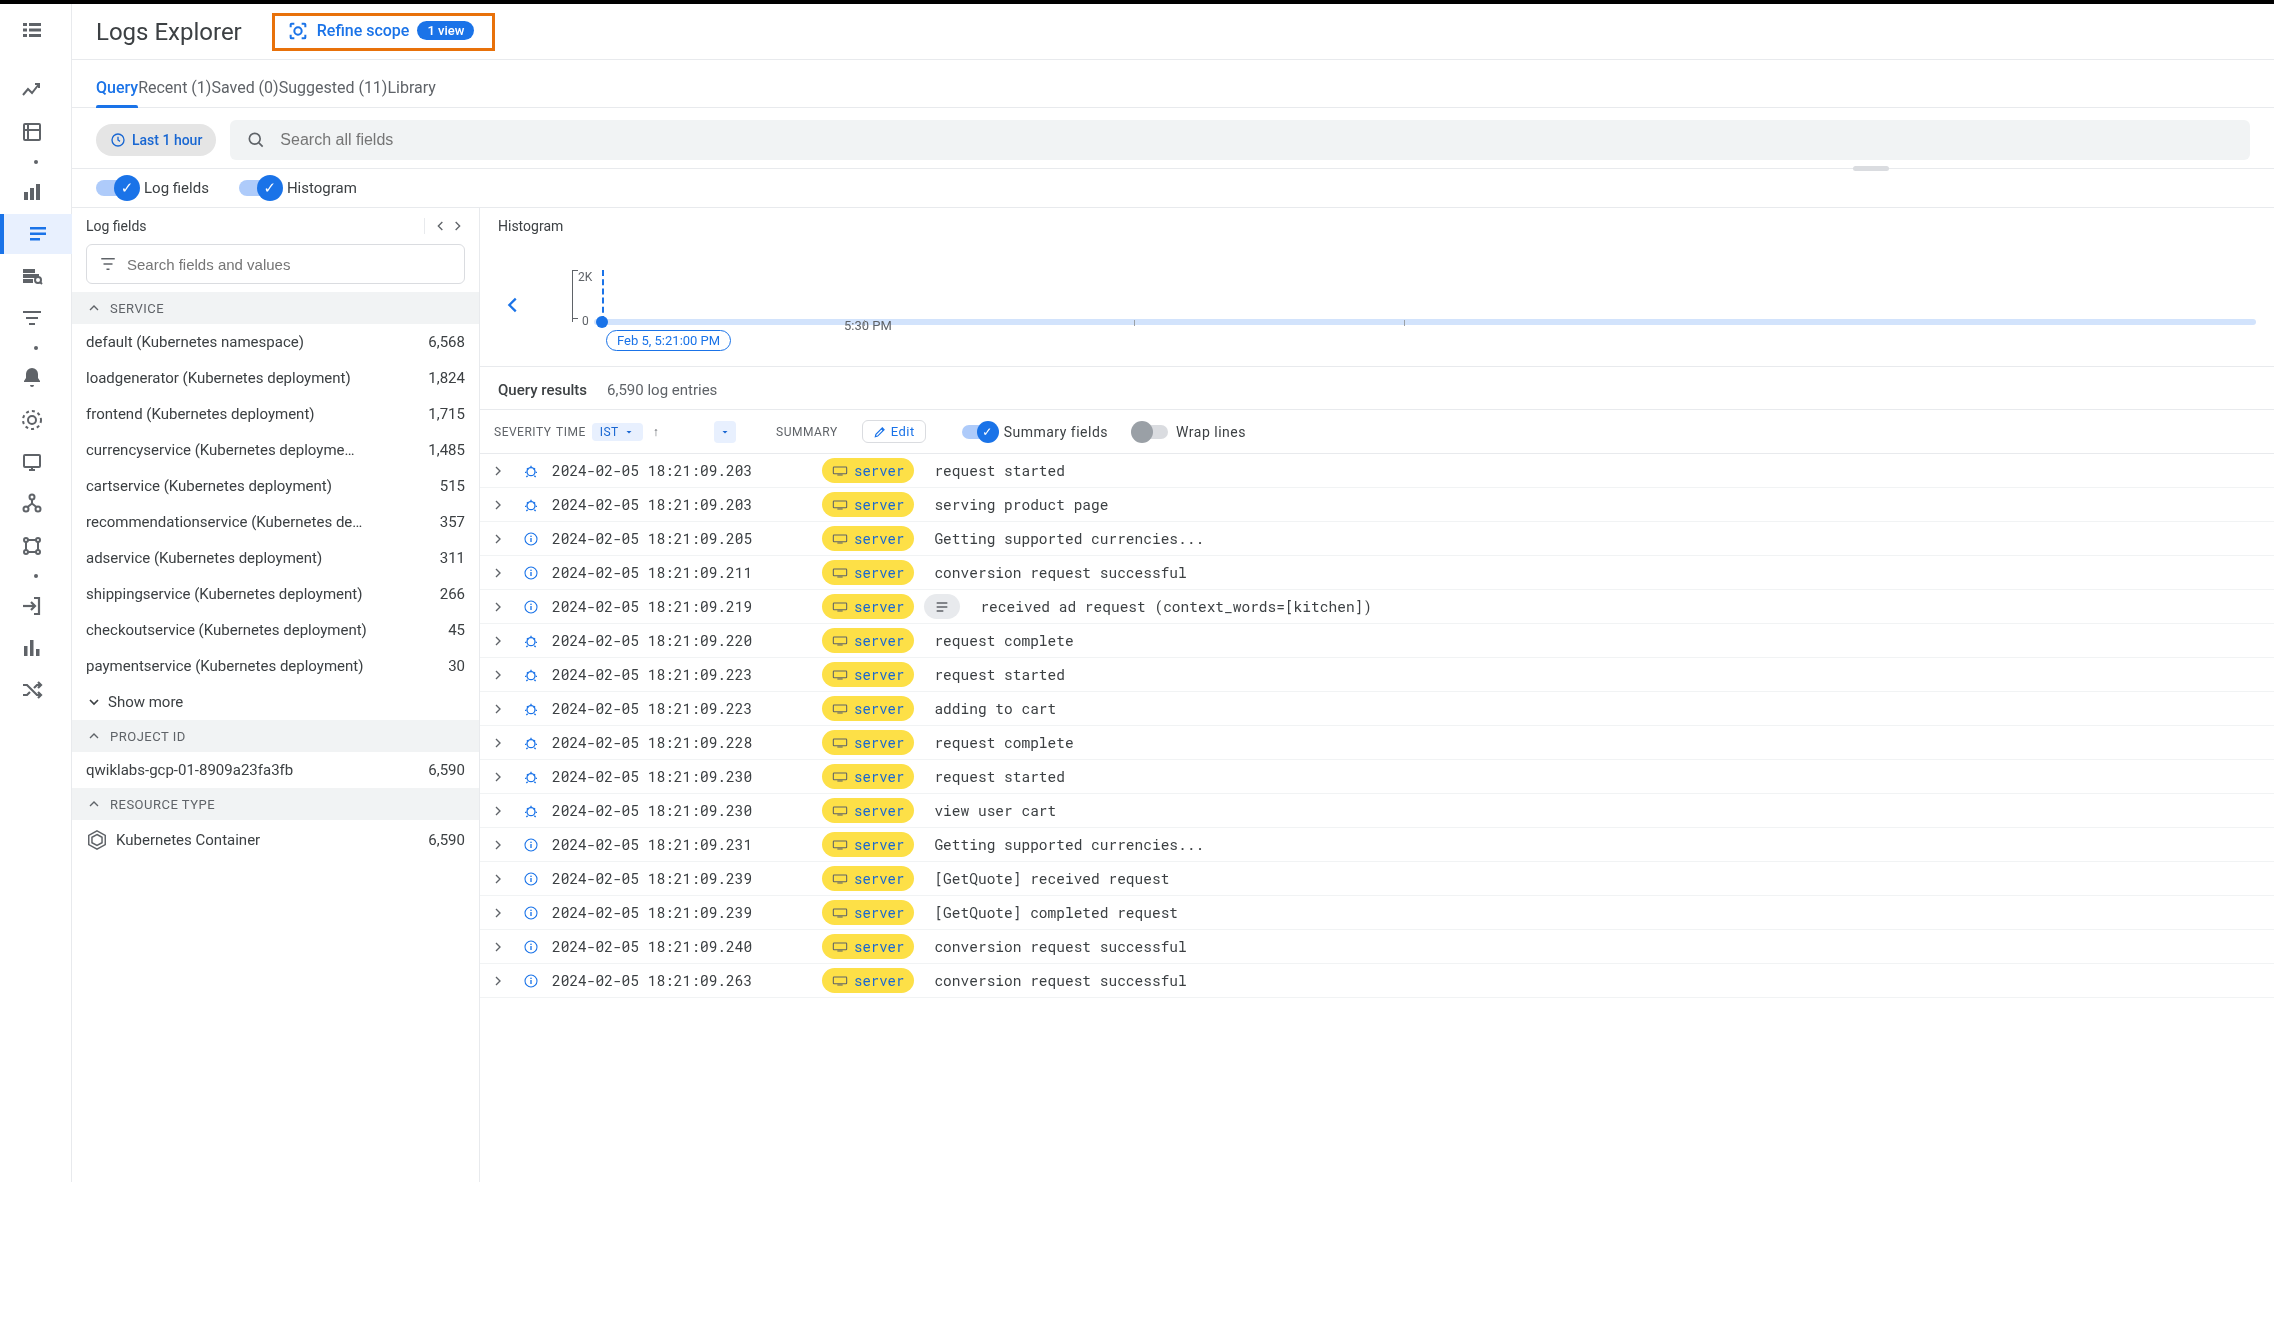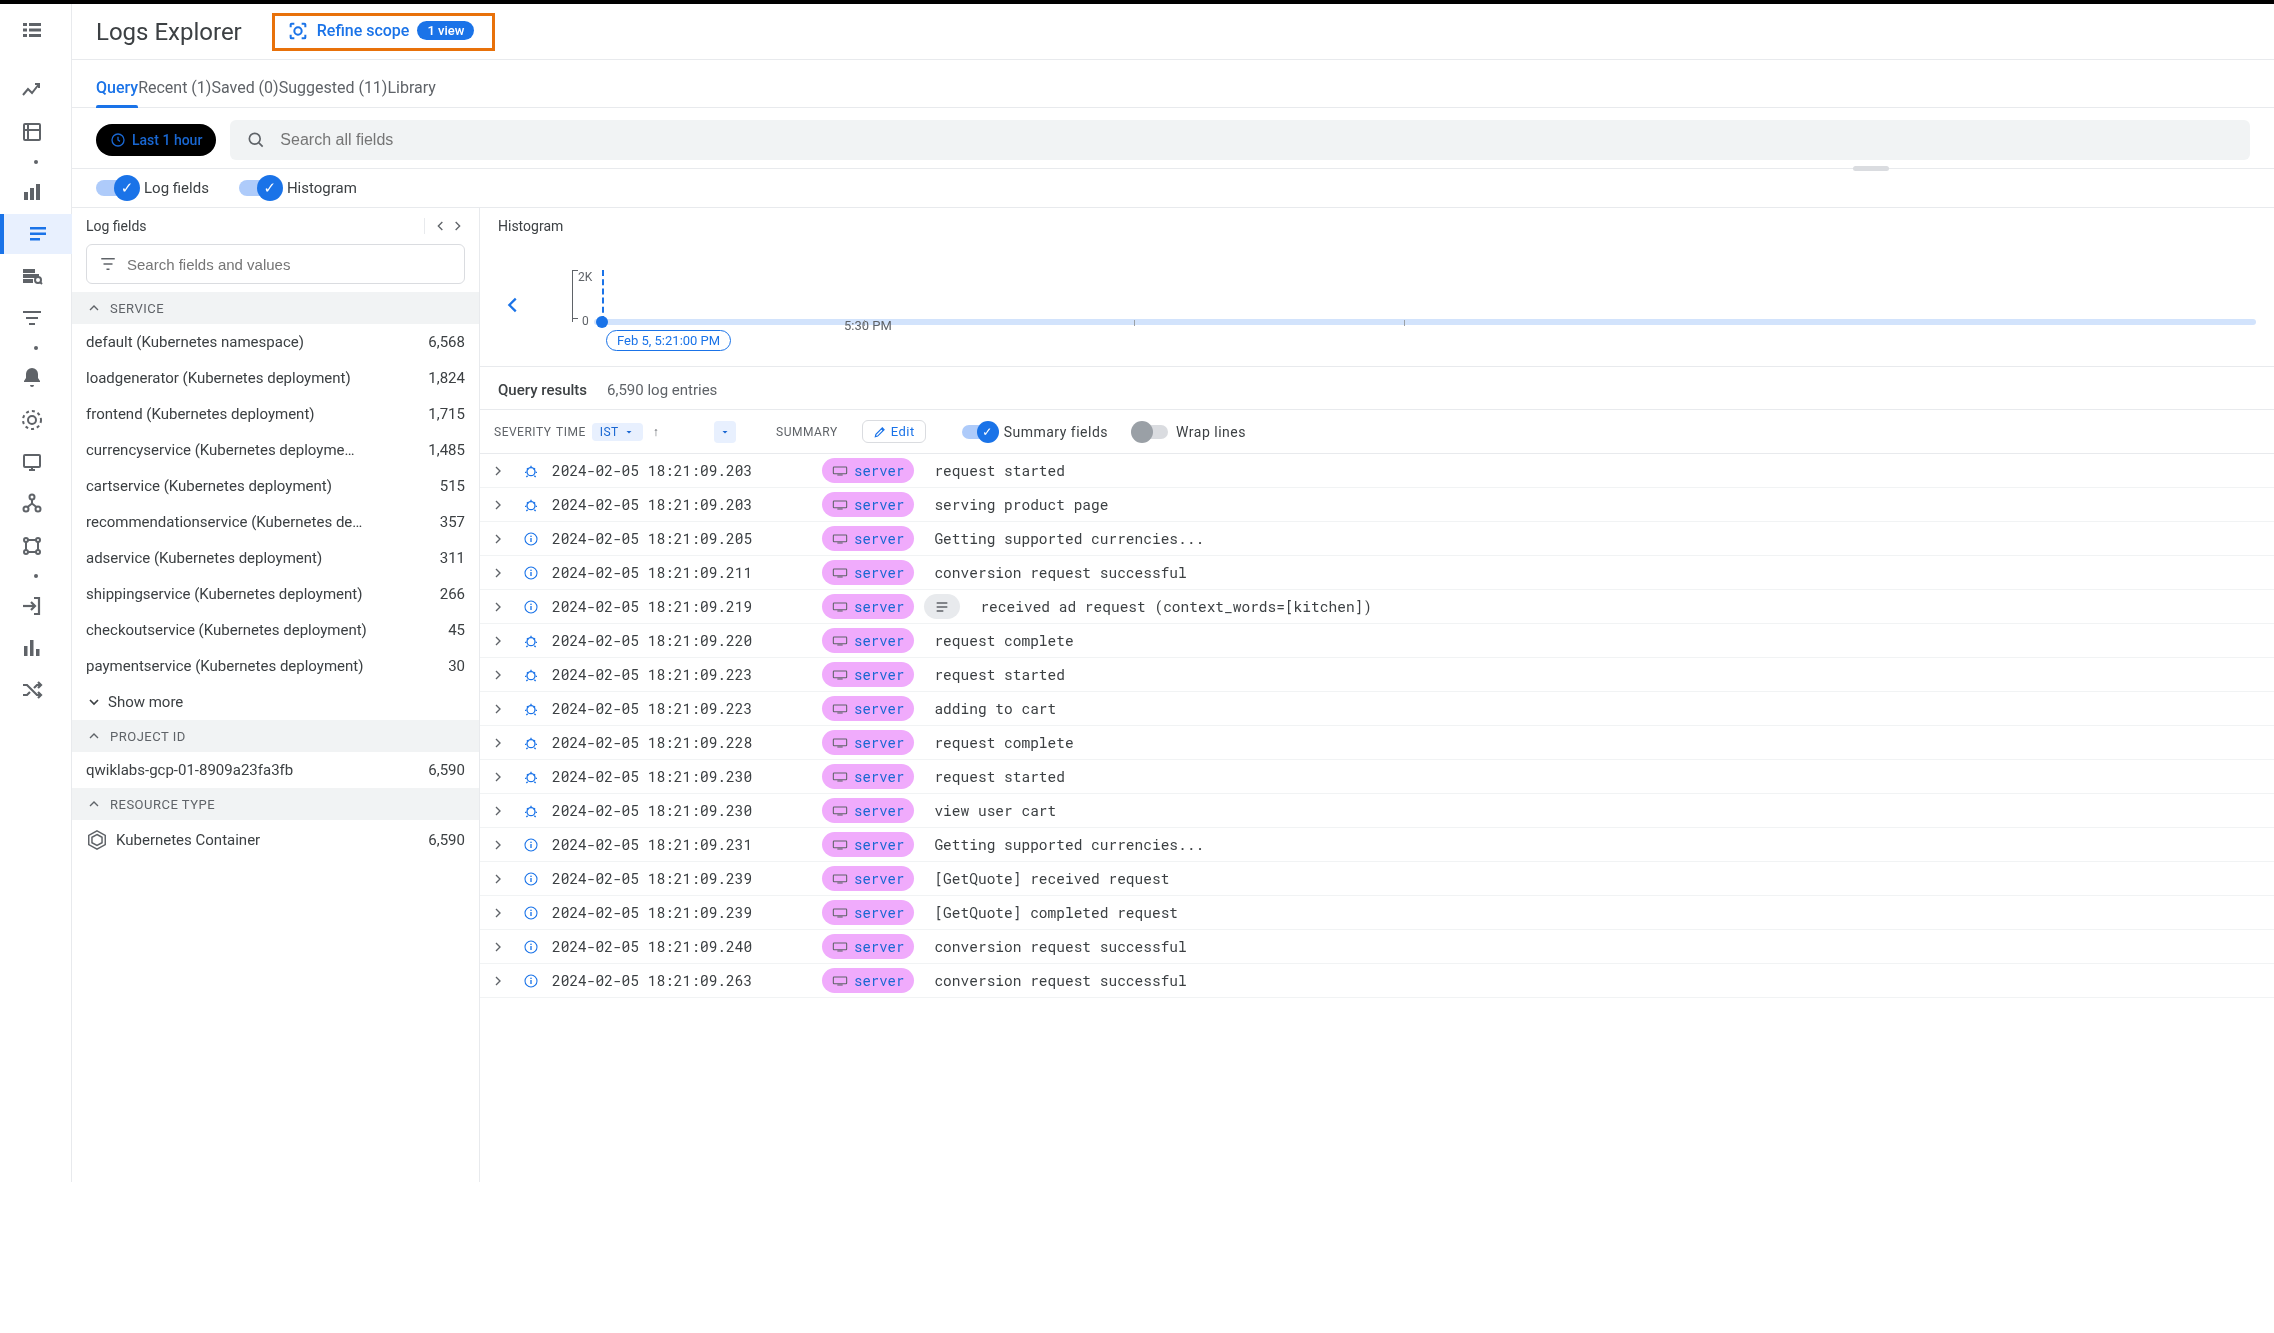--- a/index.html
+++ b/index.html
@@ -105,21 +105,21 @@
 
 .querybar {
   display: flex;
   align-items: center;
   gap: 14px;
   padding: 12px 24px 8px;
   border-bottom: 1px solid #e8eaed;
   position: relative;
 }
 .time-chip {
-  background: #000000;
+  background: #e5e5e5;
   color: #1967d2;
   font-size: 14px;
   padding: 8px 14px;
   border-radius: 18px;
   display: flex;
   align-items: center;
   gap: 6px;
   font-weight: 500;
   cursor: pointer;
 }
@@ -325,21 +325,21 @@
   font-family: "Roboto Mono", monospace;
   font-size: 14.5px;
   color:#3c4043;
   border-bottom: 1px solid #f1f3f4;
 }
 .expand { width: 36px; display:flex; justify-content:center; color:#5f6368; cursor:pointer;}
 .sev { width: 30px; display:flex; justify-content:center;}
 .ts { width: 260px; padding-left:6px; color:#3c4043; font-family:"Roboto Mono",monospace;}
 .chips { display:flex; gap:10px; padding: 0 16px;}
 .chip {
-  background:#f0abfc;
+  background:#fde047;
   color:#1967d2;
   padding: 3px 10px;
   border-radius: 14px;
   display:inline-flex;
   align-items:center;
   gap:6px;
   font-family:"Roboto Mono",monospace;
   font-size: 14px;
 }
 .chip .chip-ic { width:16px; height:12px;}

